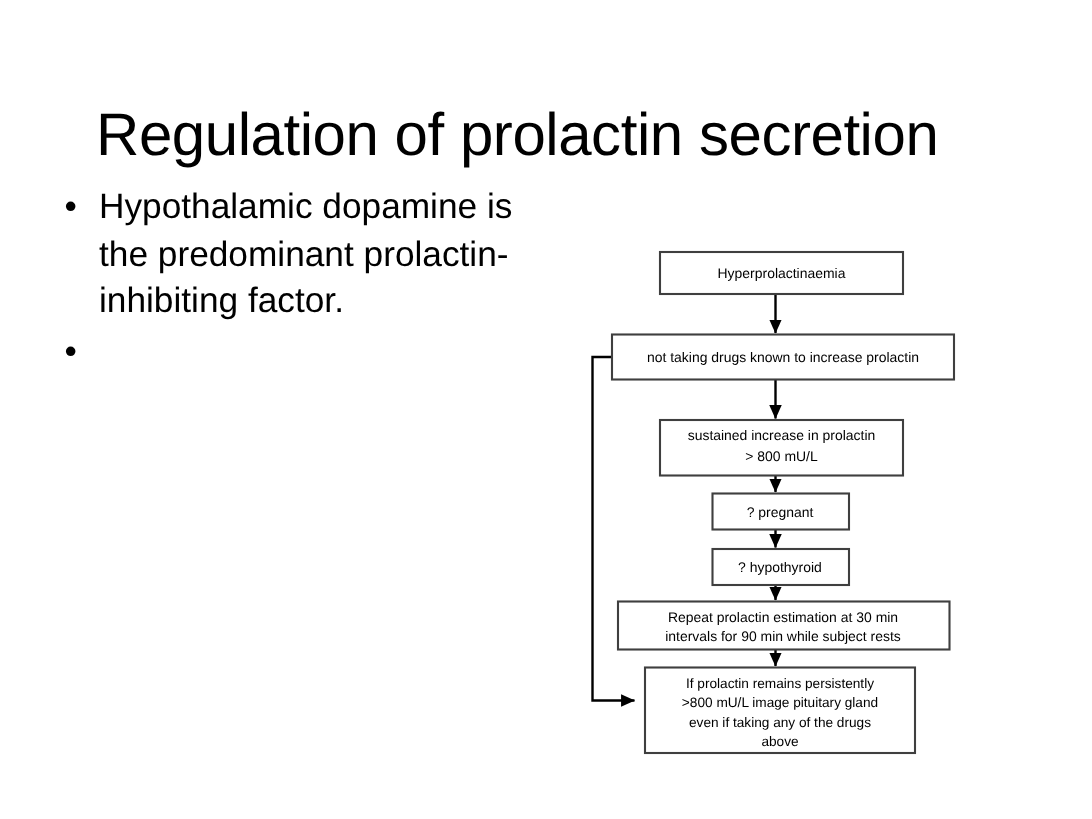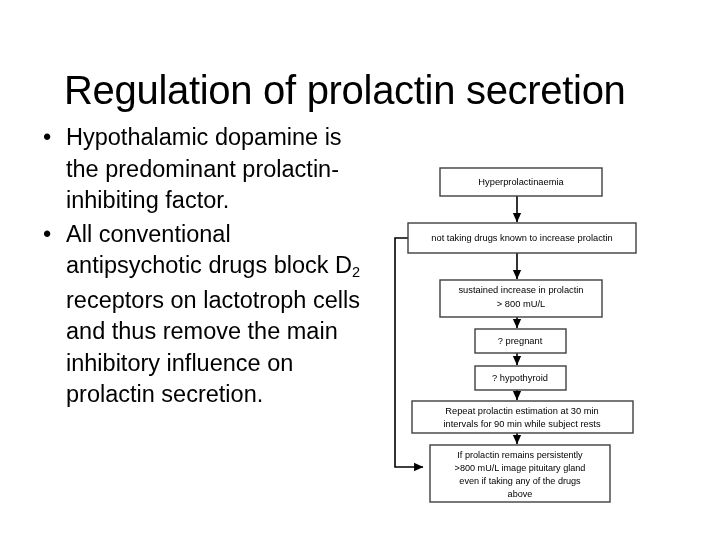--- a/index.html
+++ b/index.html
@@ -107,21 +107,20 @@
 
   <h1 id="slide-title">Regulation of prolactin secretion</h1>
 
   <ul id="bullet-list">
     <li class="bullet-item">
       <span class="bullet-marker">•</span>
       <span class="bullet-text"><span>Hypothalamic dopamine is the predominant prolactin-inhibiting factor.</span></span>
     </li>
     <li class="bullet-item">
       <span class="bullet-marker">•</span>
-      <span class="bullet-text"><span>All conventional antipsychotic drugs block D</span><sub>2</sub><span> receptors on lactotroph cells and thus remove the main inhibitory influence on prolactin secretion.</span></span>
     </li>
   </ul>
 
   <div id="flowchart">
     <svg width="262" height="352" viewBox="0 0 262 352" xmlns="http://www.w3.org/2000/svg">
       <defs>
         <marker id="arrowhead" markerWidth="7" markerHeight="7" refX="5.6" refY="3" orient="auto" markerUnits="strokeWidth">
           <path d="M0,0.4 L5.8,3 L0,5.6 z" fill="#000000"></path>
         </marker>
       </defs>

